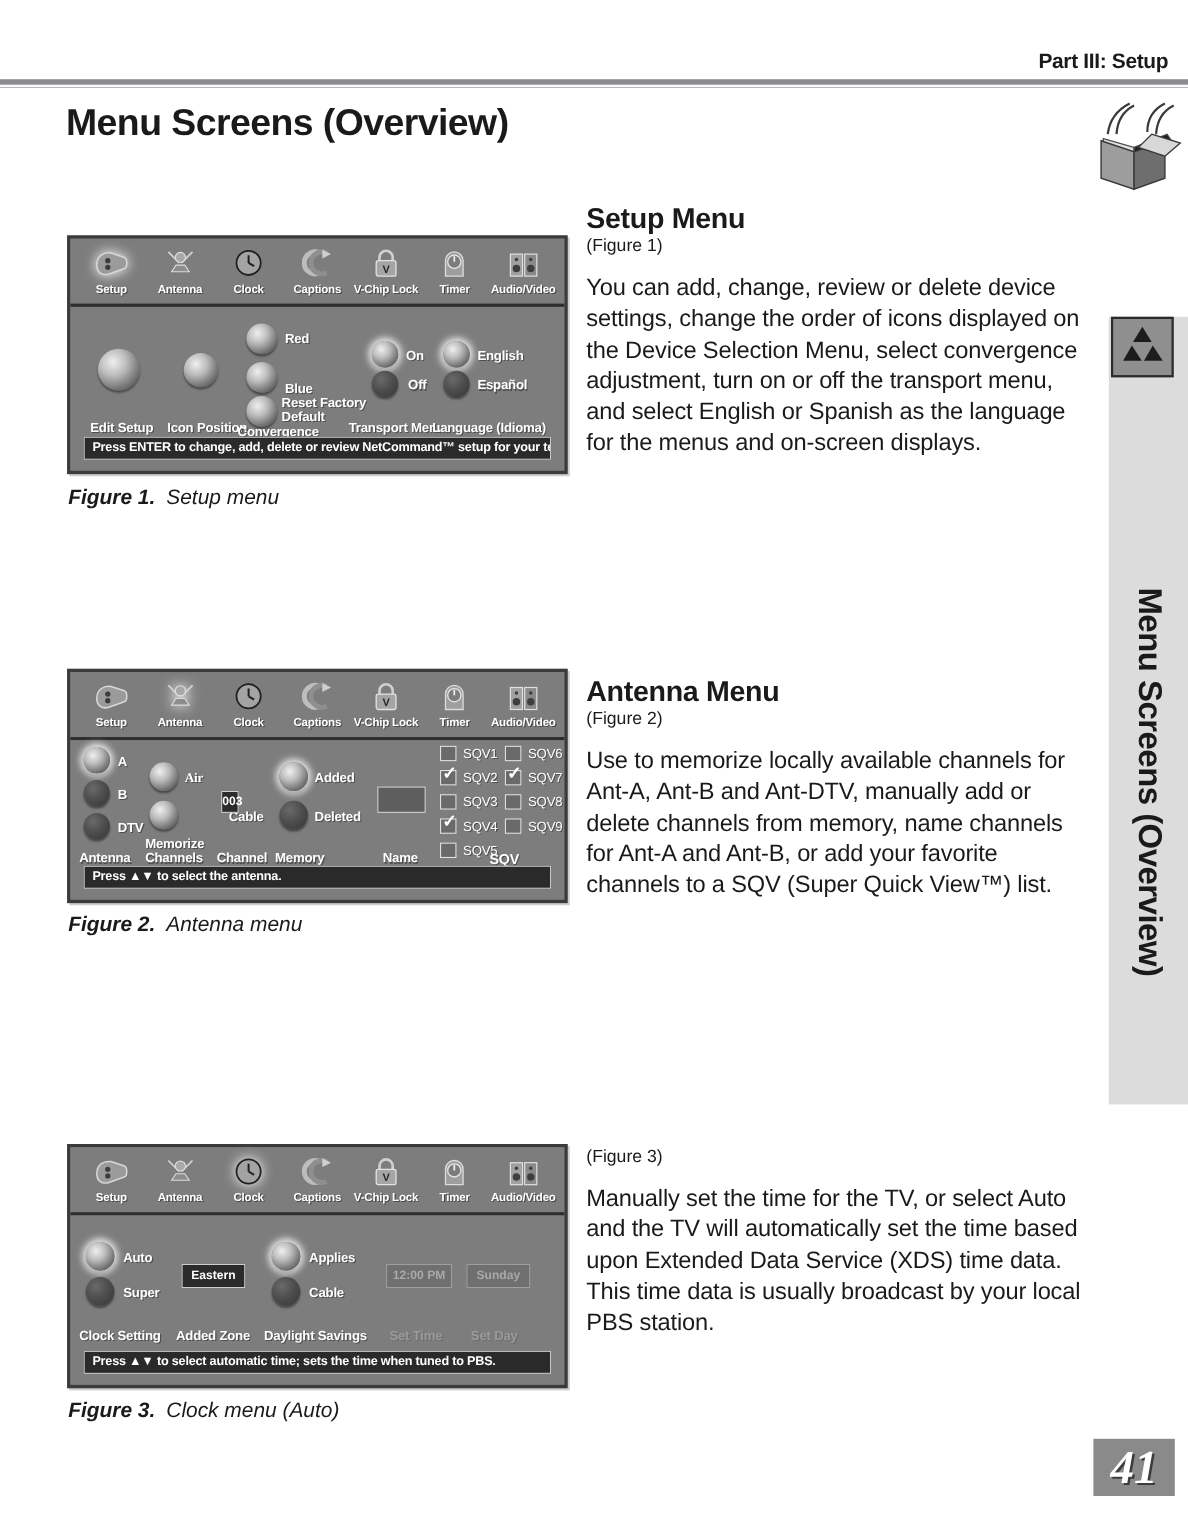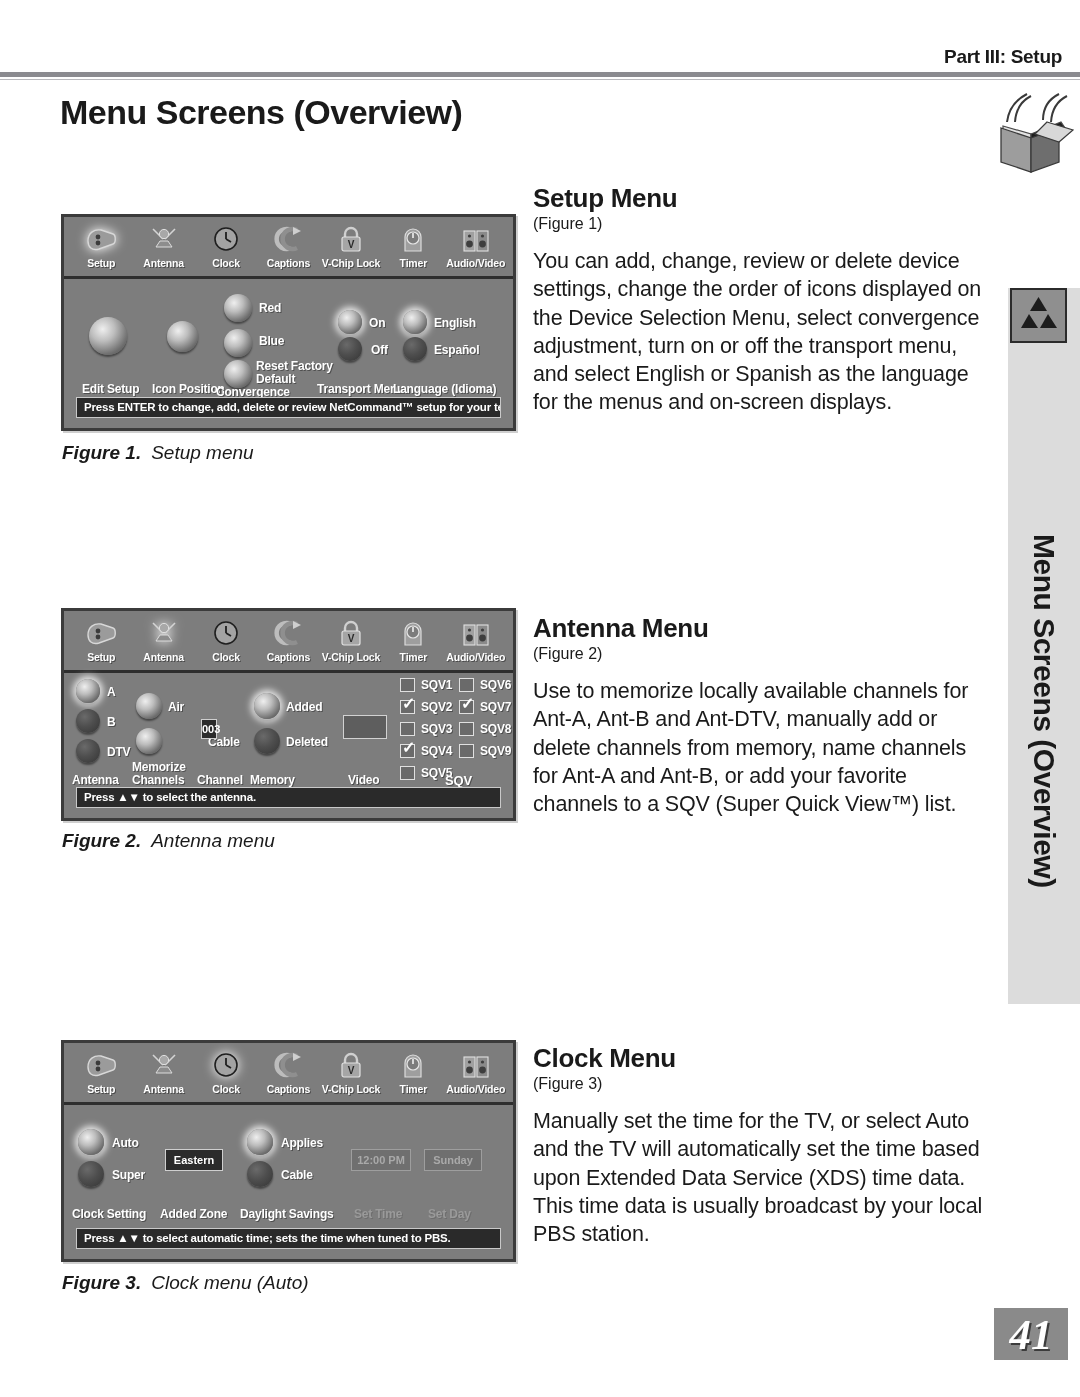--- a/index.html
+++ b/index.html
@@ -214,21 +214,21 @@
     position: absolute;
     color: #ffffff;
     font-size: 12px;
     font-weight: bold;
     text-shadow: 1px 1px 0 #4f4f4f;
     letter-spacing: -0.2px;
     white-space: nowrap;
     line-height: 13px;
   }
   .mlabel.dim { color: #9a9a9a; text-shadow: 1px 1px 0 #6d6d6d; }
-  .mlabel.plain { font-weight: bold; }
+  .mlabel.plain { font-weight: normal; }
 
   .field {
     position: absolute;
     background: #2b2b2b;
     border: 1px solid #cfcfcf;
     box-sizing: border-box;
     color: #ffffff;
     font-size: 11px;
     font-weight: bold;
     text-align: center;
@@ -404,21 +404,21 @@
 
     <div class="knob" style="left:25px; top:38px; width:38px; height:38px;"></div>
     <div class="mlabel" style="left:18px; top:104px;">Edit Setup</div>
 
     <div class="knob" style="left:103px; top:42px; width:31px; height:31px;"></div>
     <div class="mlabel" style="left:88px; top:104px;">Icon Position</div>
 
     <div class="knob" style="left:160px; top:15px; width:28px; height:28px;"></div>
     <div class="mlabel" style="left:195px; top:23px;">Red</div>
     <div class="knob" style="left:160px; top:50px; width:28px; height:28px;"></div>
-    <div class="mlabel" style="left:195px; top:56px;">Blue</div>
+    <div class="mlabel" style="left:195px; top:68px;">Blue</div>
     <div class="knob" style="left:160px; top:81px; width:28px; height:28px;"></div>
     <div class="mlabel" style="left:192px; top:81px; width:70px; line-height:13px;">Reset Factory<br>Default</div>
     <div class="mlabel" style="left:152px; top:107px;">Convergence</div>
 
     <div class="knob sel" style="left:274px; top:31px; width:24px; height:24px;"></div>
     <div class="mlabel" style="left:305px; top:38px;">On</div>
     <div class="knob off" style="left:274px; top:58px; width:24px; height:24px;"></div>
     <div class="mlabel" style="left:307px; top:65px;">Off</div>
     <div class="mlabel" style="left:253px; top:104px;">Transport Menu</div>
 
@@ -517,36 +517,36 @@
 
     <div class="knob sel" style="left:12px; top:6px; width:24px; height:24px;"></div>
     <div class="mlabel" style="left:43px; top:13px;">A</div>
     <div class="knob off" style="left:12px; top:36px; width:24px; height:24px;"></div>
     <div class="mlabel" style="left:43px; top:43px;">B</div>
     <div class="knob off" style="left:12px; top:66px; width:24px; height:24px;"></div>
     <div class="mlabel" style="left:43px; top:73px;">DTV</div>
     <div class="mlabel" style="left:8px; top:101px;">Antenna</div>
 
     <div class="knob" style="left:72px; top:20px; width:26px; height:26px;"></div>
-    <div class="mlabel" style="left:104px; top:28px;">Air</div>
+    <div class="mlabel" style="left:104px; top:28px;font-family:Liberation Serif, serif;">Air</div>
     <div class="knob" style="left:72px; top:55px; width:26px; height:26px;"></div>
     <div class="mlabel" style="left:104px; top:63px;margin-left:40px;">Cable</div>
     <div class="mlabel" style="left:68px; top:88px; line-height:13px;"><span>Memorize</span><br><span>Channels</span></div>
 
     <div class="field" style="left:137px; top:46px; width:16px; height:20px;">003</div>
     <div class="mlabel" style="left:133px; top:101px;">Channel</div>
 
     <div class="knob sel" style="left:190px; top:20px; width:26px; height:26px;"></div>
     <div class="mlabel" style="left:222px; top:28px;">Added</div>
     <div class="knob off" style="left:190px; top:55px; width:26px; height:26px;"></div>
     <div class="mlabel" style="left:222px; top:63px;">Deleted</div>
     <div class="mlabel" style="left:186px; top:101px;">Memory</div>
 
     <div class="field light" style="left:279px; top:42px; width:44px; height:24px;"></div>
-    <div class="mlabel" style="left:284px; top:101px;">Video</div>
+    <div class="mlabel" style="left:284px; top:101px;">Name</div>
 
     <div class="cbox" style="left:336px; top:5px;"></div>
     <div class="mlabel plain" style="left:357px; top:6px;">SQV1</div>
     <div class="cbox" style="left:336px; top:27px;">
         <span class="tick">✓</span>
       </div>
     <div class="mlabel plain" style="left:357px; top:28px;">SQV2</div>
     <div class="cbox" style="left:336px; top:49px;"></div>
     <div class="mlabel plain" style="left:357px; top:50px;">SQV3</div>
     <div class="cbox" style="left:336px; top:71px;">
@@ -689,19 +689,18 @@
   <p class="sec-body">You can add, change, review or delete device settings, change the order of icons displayed on the Device Selection Menu, select convergence adjustment, turn on or off the transport menu, and select English or Spanish as the language for the menus and on-screen displays.</p>
 </div>
 
 <div class="text-col" style="top:613px;">
   <p class="sec-head">Antenna Menu</p>
   <p class="sec-figref">(Figure 2)</p>
   <p class="sec-body">Use to memorize locally available channels for Ant-A, Ant-B and Ant-DTV, manually add or delete channels from memory, name channels for Ant-A and Ant-B, or add your favorite channels to a SQV (Super Quick View™) list.</p>
 </div>
 
 <div class="text-col" style="top:1043px;">
-  <p class="sec-head">Clock Menu</p>
   <p class="sec-figref">(Figure 3)</p>
   <p class="sec-body">Manually set the time for the TV, or select Auto and the TV will automatically set the time based upon Extended Data Service (XDS) time data.  This time data is usually broadcast by your local PBS station.</p>
 </div>
 
 <div class="pagenum-box"></div>
 <div class="pagenum">41</div>
 
 </body></html>

